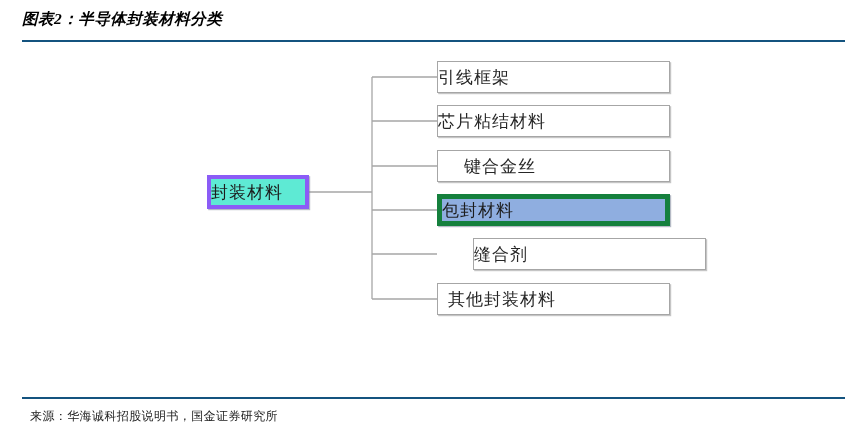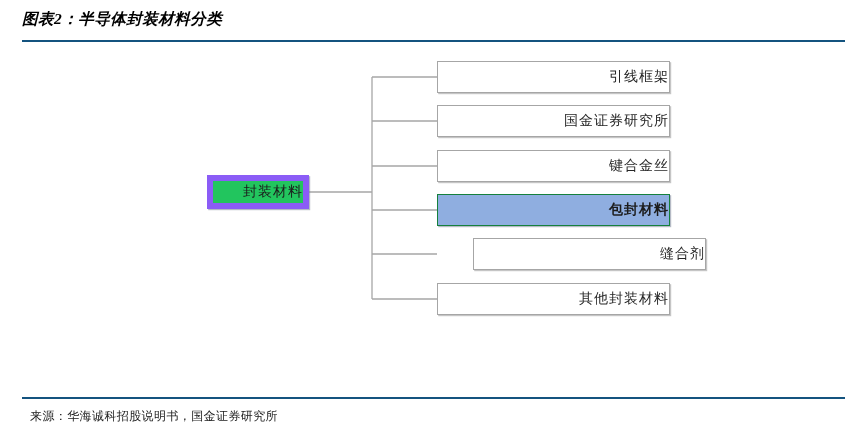--- a/index.html
+++ b/index.html
@@ -85,41 +85,40 @@
     width: 855px;
     height: 350px;
     pointer-events: none;
   }
 
   .node {
     position: absolute;
     box-sizing: border-box;
     display: flex;
     align-items: center;
-    justify-content: flex-end;
+    justify-content: flex-start;
     font-family: "Liberation Serif", "DejaVu Serif", serif;
-    font-size: 14px;
+    font-size: 17px;
     letter-spacing: 1px;
     color: #262626;
     background: #ffffff;
     border: 1px solid #a6a6a6;
     box-shadow: 1.2px 1.2px 0 rgba(150,150,150,0.55);
   }
   .node.root {
-    background: #22c55e;
-    border: 6px solid #8b5cf6;
+    background: #5eead4;
+    border: 4px solid #8b5cf6;
     color: #1c1c1c;
     box-shadow: 1.2px 1.2px 0 rgba(120,130,150,0.55);
   }
   .node.highlight {
     background: #8faee0;
-    border: 1px solid #15803d;
+    border: 5px solid #15803d;
     color: #1c1c1c;
     box-shadow: 1.2px 1.2px 0 rgba(120,130,150,0.55);
-    font-weight: bold;
   }
 </style>
 </head>
 <body>
 
 <div class="figure-frame">
 
   <div class="title-block">
     <div class="figure-title">图表2：半导体封装材料分类</div>
   </div>
@@ -148,24 +147,24 @@
 
     <div class="node root" style="left:207px; top:131px; width:102px; height:34px;">
       <span>封装材料</span>
     </div>
 
     <div class="node" style="left:437px; top:17px; width:233px; height:32px;">
       <span>引线框架</span>
     </div>
 
     <div class="node" style="left:437px; top:61px; width:233px; height:32px;">
-      <span>国金证券研究所</span>
+      <span>芯片粘结材料</span>
     </div>
 
-    <div class="node" style="left:437px; top:106px; width:233px; height:32px;">
+    <div class="node" style="left:437px; top:106px; width:233px; height:32px;padding-left:26px;">
       <span>键合金丝</span>
     </div>
 
     <div class="node highlight" style="left:437px; top:150px; width:233px; height:32px;">
       <span>包封材料</span>
     </div>
 
     <div class="node" style="left:437px; top:194px; width:233px; height:32px;margin-left:36px;">
       <span>缝合剂</span>
     </div>

